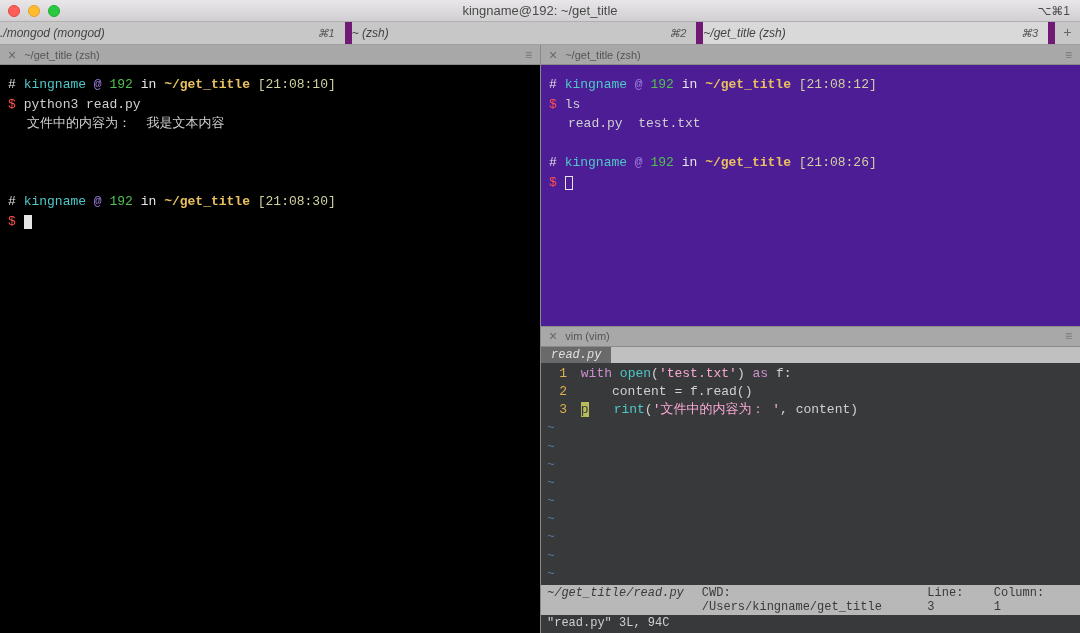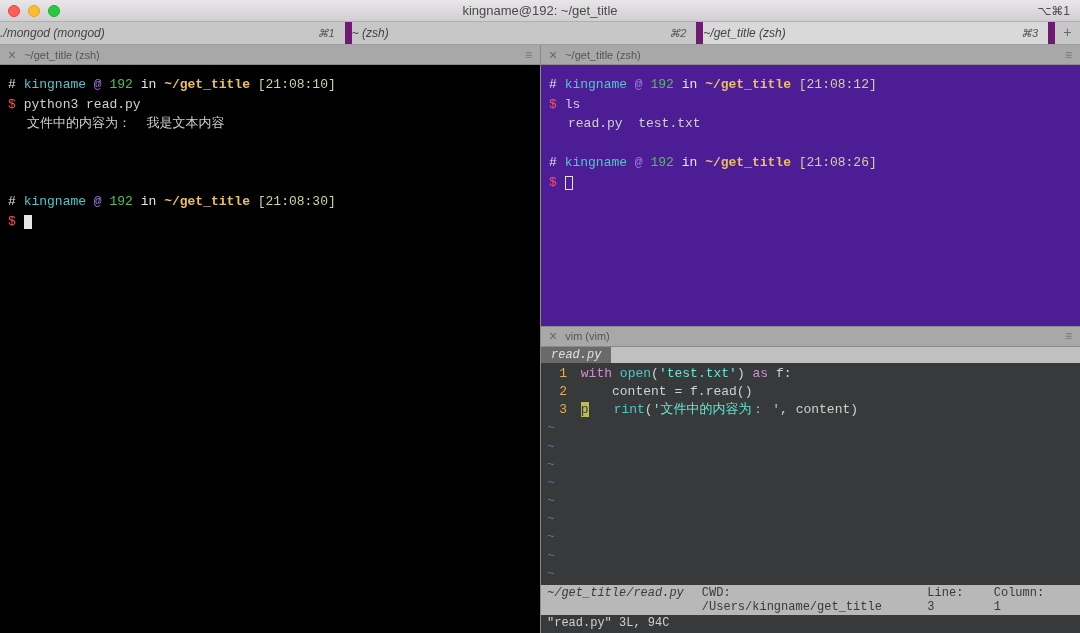--- a/index.html
+++ b/index.html
@@ -156,21 +156,21 @@
   flex: 1;
   padding: 2px 6px;
   font-size: 13px;
   line-height: 1.4;
   white-space: pre;
 }
 .ln { color: #e0b050; display: inline-block; width: 20px; text-align: right; margin-right: 6px; }
 .kw-with { color: #d090d0; }
 .kw-open { color: #50c8c8; }
 .kw-as { color: #d090d0; }
-.str { color: #5eead4; }
+.str { color: #f9a8d4; }
 .var { color: #d0d0d0; }
 .fn { color: #50c8c8; padding-left: 25px; }
 .tilde { color: #5a7aa0; }
 .cursor-vim {
   background: #b8bb5a;
   color: #37393b;
 }
 .vim-status {
   background: #b8b8b8;
   color: #3a3a3a;

